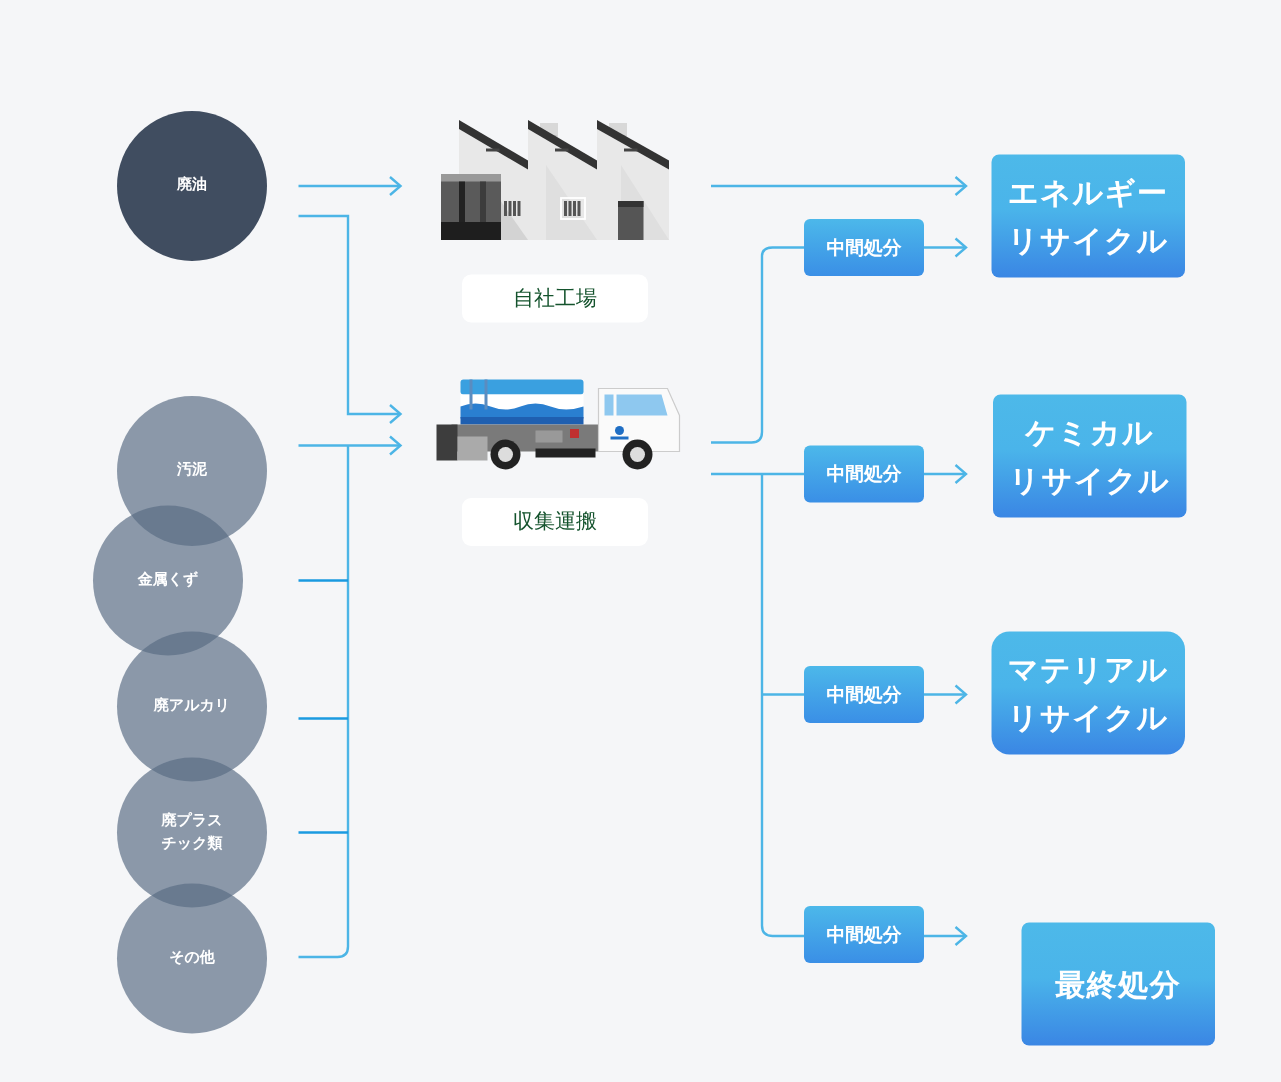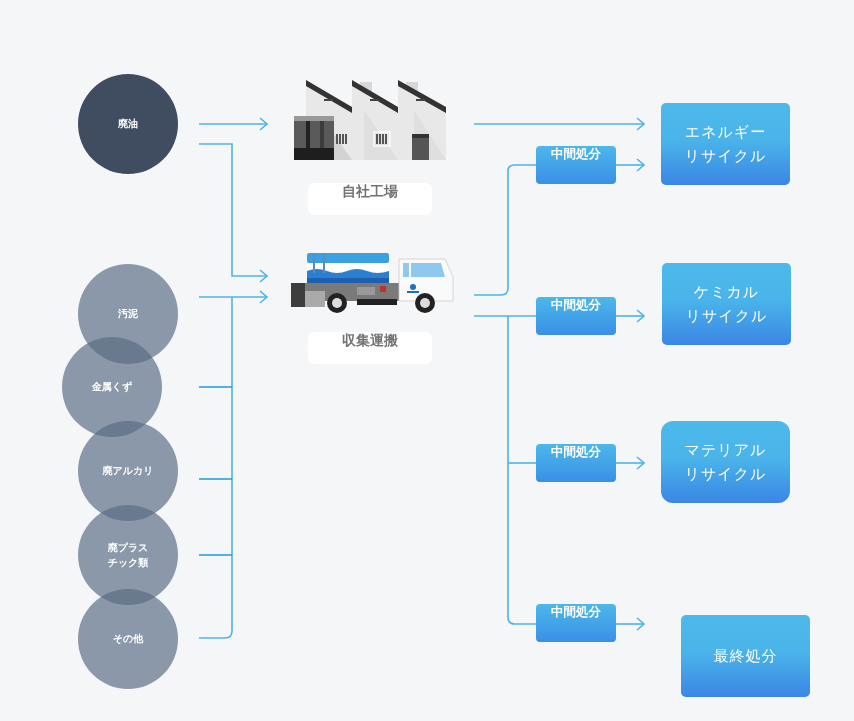--- a/index.html
+++ b/index.html
@@ -20,39 +20,39 @@
   }
   .circle.dark { background: #404d60; }
   .circle.gray { background: rgba(89,107,131,0.68); }
   .circle span { position: relative; z-index: 2; white-space: pre-line; }
 
   .label-box {
     position: absolute;
     width: 124px; height: 32px;
     background: #ffffff;
     border-radius: 6px;
-    display: flex; justify-content: center;
-    color: #737373; font-size: 14px; font-weight: bold;
+    display: flex; align-items: center; justify-content: center;
+    color: #14532d; font-size: 14px;
   }
   .mid-box {
     position: absolute;
     width: 80px; height: 38px;
     border-radius: 4px;
     background: linear-gradient(180deg, #4cb8ea 0%, #3a8fe6 100%);
-    display: flex; justify-content: center;
+    display: flex; align-items: center; justify-content: center;
     color: #fff; font-size: 12.5px; font-weight: bold;
   }
   .dest-box {
     position: absolute;
     width: 129px; height: 82px;
     border-radius: 5px;
     background: linear-gradient(180deg, #4db9e9 0%, #4ab4ea 45%, #3a86e4 100%);
     display: flex; align-items: center; justify-content: center;
     text-align: center;
-    color: #fff; font-size: 15px; font-weight: normal;
+    color: #fff; font-size: 20px; font-weight: bold;
     line-height: 1.6;
     white-space: pre-line;
     letter-spacing: 1px;
   }
   svg.lines { position: absolute; left: 0; top: 0; }
   .icon-wrap { position: absolute; }
 </style>
 </head>
 <body>
 

